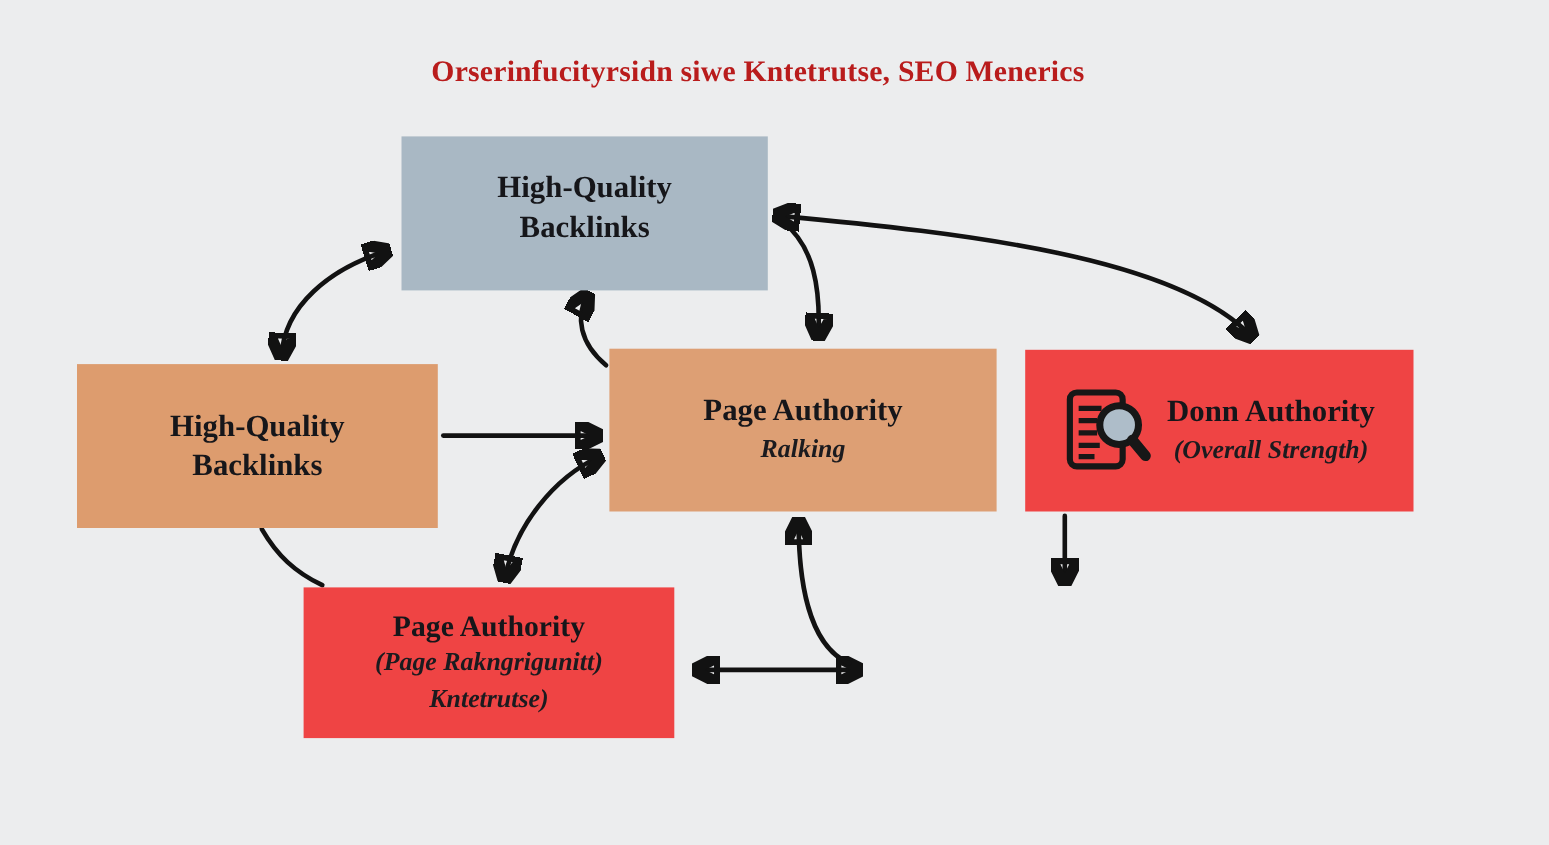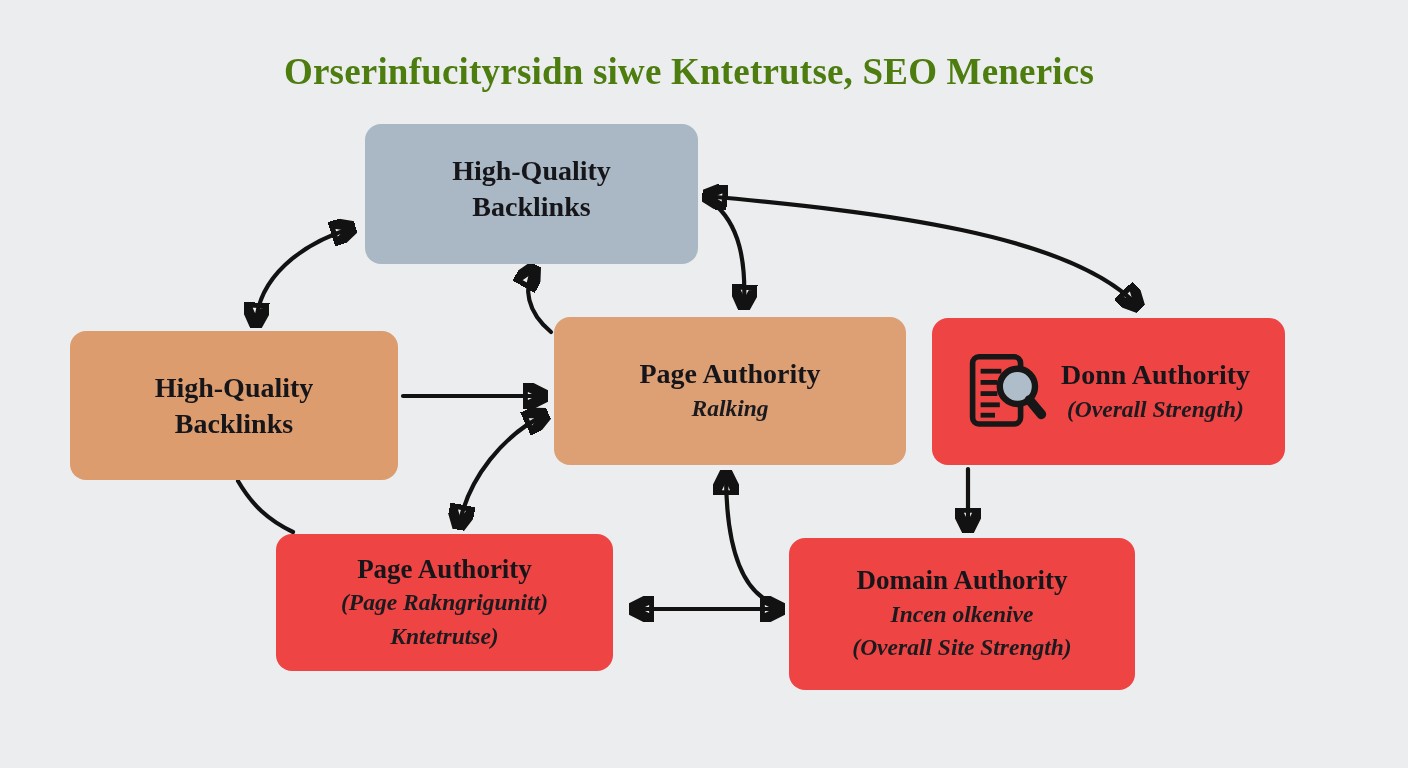--- a/index.html
+++ b/index.html
@@ -6,29 +6,29 @@
   body{
     width:1408px;height:768px;position:relative;overflow:hidden;
     background:#ecedee;
     font-family:"Liberation Serif", serif;
     color:#1a1a1c;
   }
   .stage{position:absolute;inset:0;}
   .title{
     position:absolute;top:50px;left:0;width:1378px;
     text-align:center;
-    font-size:37px;font-weight:bold;letter-spacing:.2px;
-    color:#4d7c0f;
+    font-size:27px;font-weight:bold;letter-spacing:.2px;
+    color:#b91c1c;
   }
   .arrows{position:absolute;top:0;left:0;width:1408px;height:768px;pointer-events:none;}
   .arrows path, .arrows line{stroke:#121212;stroke-width:4.2;fill:none;stroke-linecap:round;}
   .box{
     position:absolute;display:flex;flex-direction:column;
     align-items:center;justify-content:center;
-    text-align:center;box-sizing:border-box;border-radius:16px;
+    text-align:center;box-sizing:border-box;
   }
   .blue{background:#a9b8c4;}
   .blue2{background:#ef4444;}
   .orange{background:#dd9c6e;}
   .orange2{background:#dd9f74;}
   .box-title{font-size:28px;font-weight:bold;line-height:1.28;color:#16161a;}
   .box-sub{font-size:23.5px;font-weight:bold;font-style:italic;line-height:1.42;color:#1b1b1f;}
   .row{display:flex;flex-direction:row;align-items:center;gap:14px;}
   .col{display:flex;flex-direction:column;align-items:center;}
   .icon-wrap{flex:0 0 auto;display:flex;align-items:center;}
@@ -100,19 +100,14 @@
       </span>
     </div>
   </div>
 
   <div class="box blue2" id="box-bottom-left">
     <div class="box-title" style="font-size:27px">Page Authority</div>
     <div class="box-sub">(Page Rakngrigunitt)</div>
     <div class="box-sub">Kntetrutse)</div>
   </div>
 
-  <div class="box blue2" id="box-bottom-right">
-    <div class="box-title" style="font-size:27px">Domain Authority</div>
-    <div class="box-sub">Incen olkenive</div>
-    <div class="box-sub">(Overall Site Strength)</div>
-  </div>
 
 </div>
 
 </body></html>

